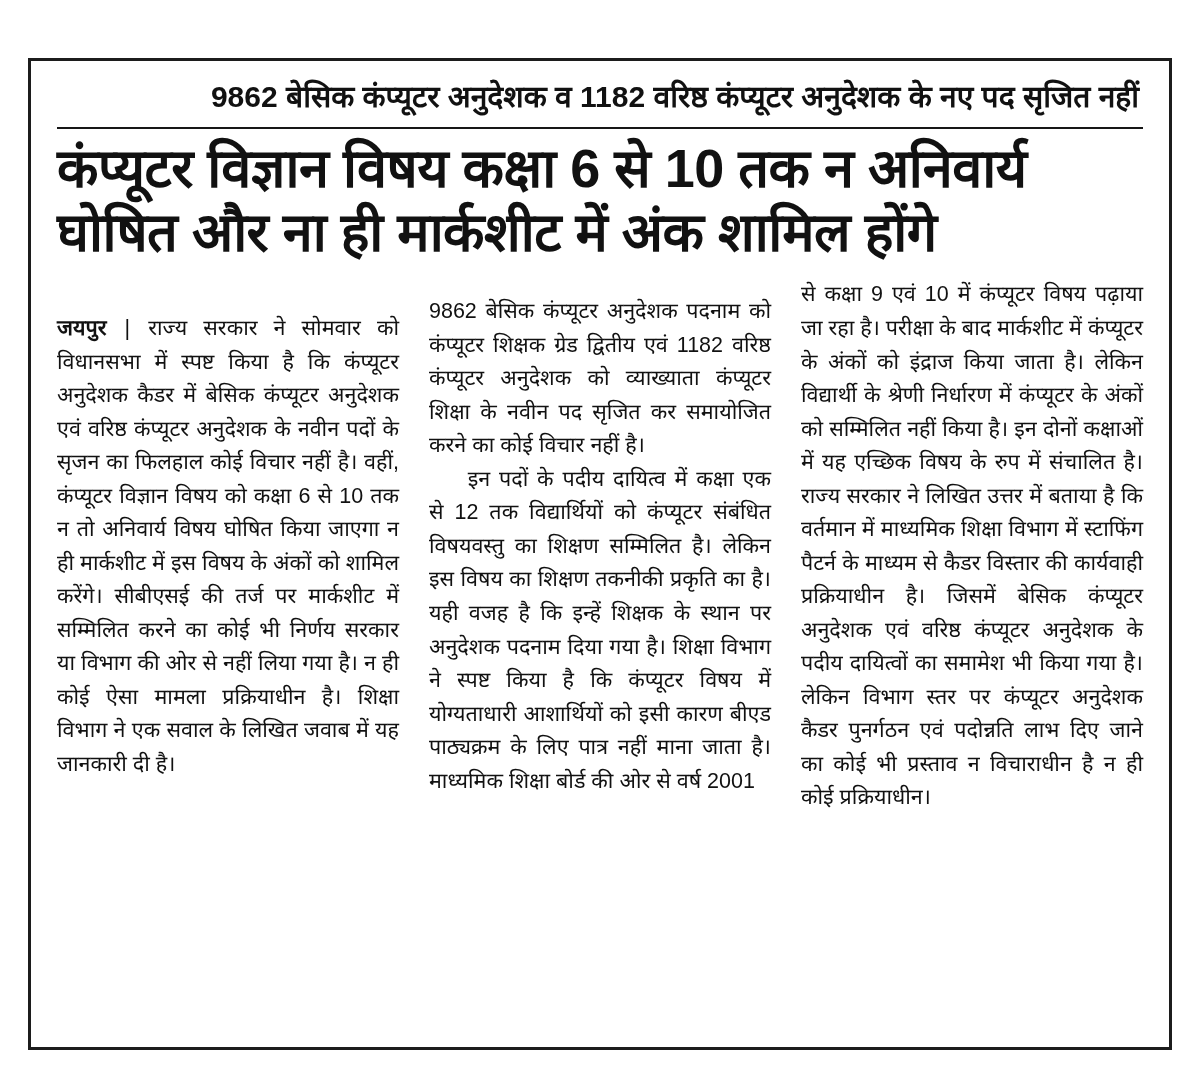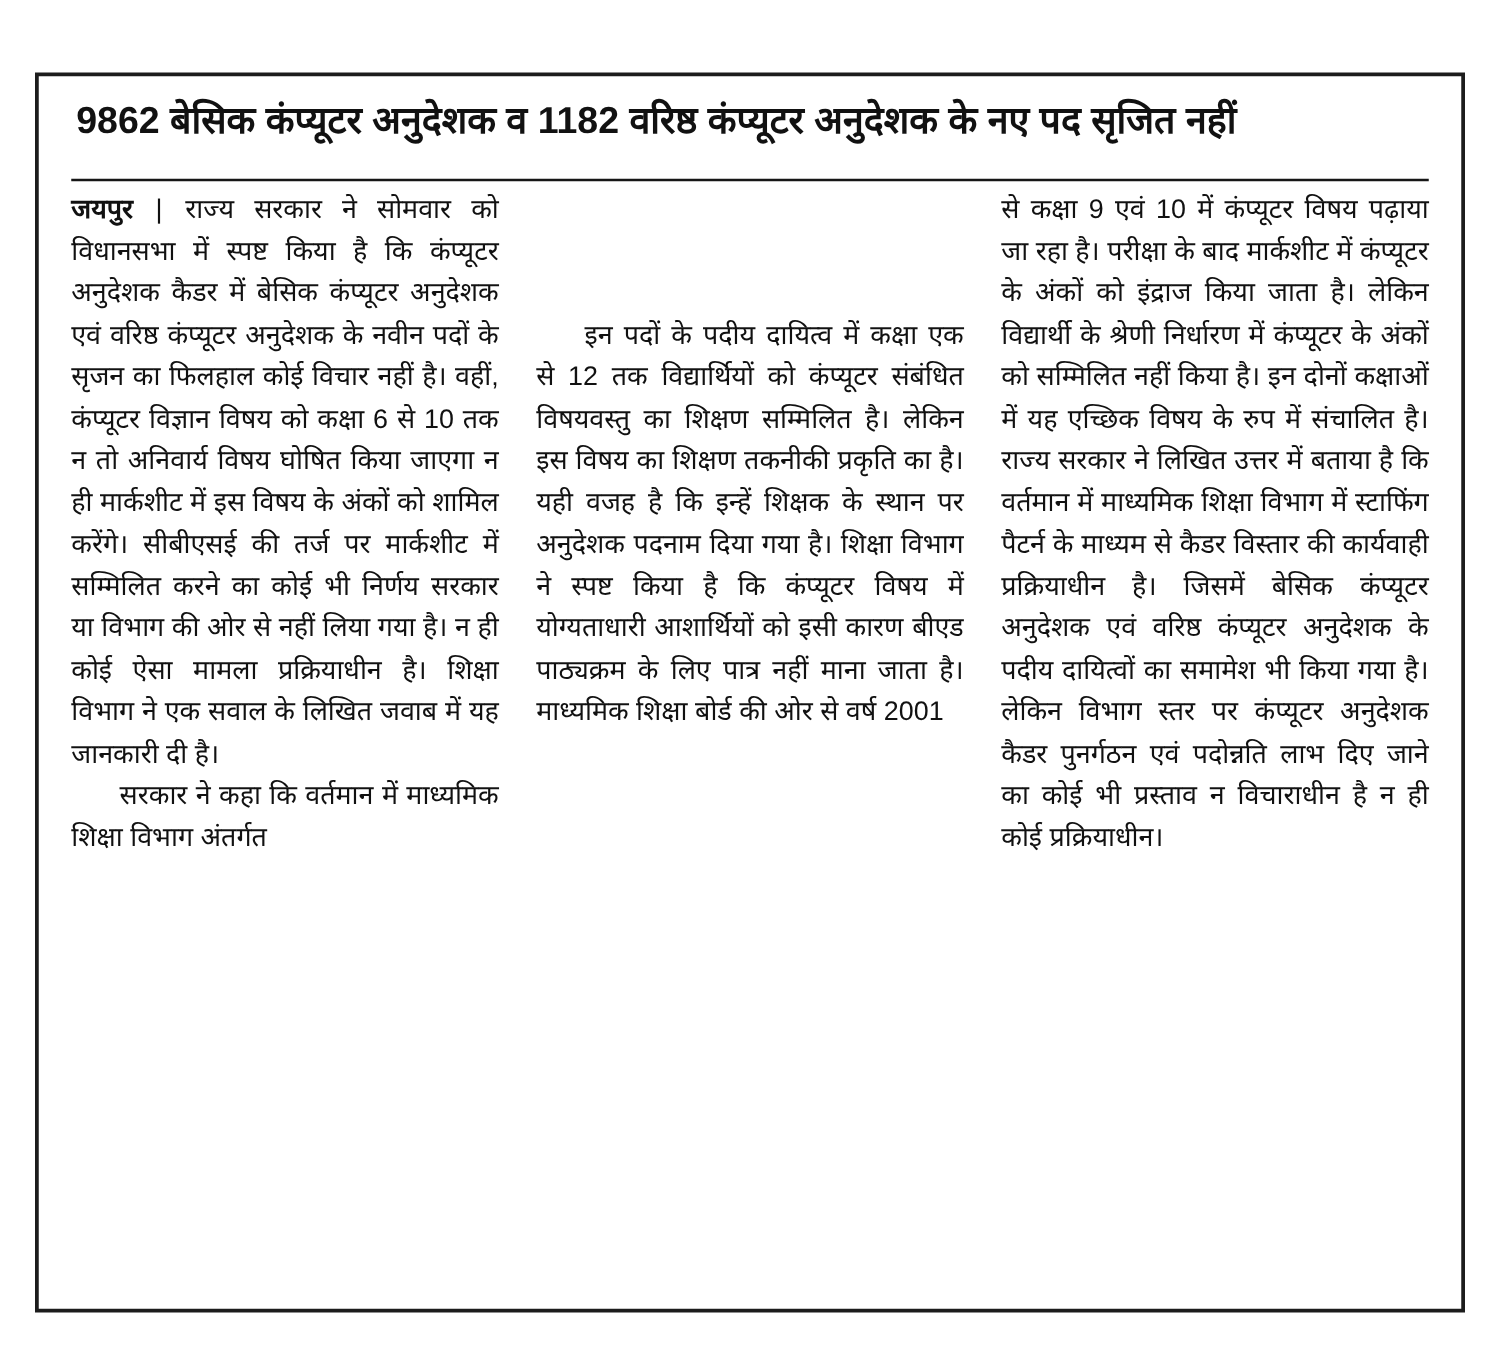--- a/index.html
+++ b/index.html
@@ -23,23 +23,23 @@
     top: 58px;
     bottom: 30px;
     border: 3px solid #1c1c1c;
     background: #ffffff;
     padding: 10px 26px 18px 26px;
     box-sizing: border-box;
   }
   .kicker {
     font-size: 30px;
     font-weight: 700;
-    text-align: left;
+    text-align: right;
     letter-spacing: 0px;
-    padding: 8px 4px 28px 4px;
+    padding: 8px 4px 12px 4px;
     line-height: 1.2;
   }
   .kicker-rule {
     border-top: 2px solid #161616;
     height: 0;
     margin: 0 0 6px 0;
   }
   .headline {
     font-size: 54px;
     font-weight: 800;
@@ -78,27 +78,28 @@
 </head>
 <body>
 
 <div class="page">
   <div class="clipping">
 
     <div class="kicker">9862 बेसिक कंप्यूटर अनुदेशक व 1182 वरिष्ठ कंप्यूटर अनुदेशक के नए पद सृजित नहीं</div>
 
     <div class="kicker-rule"></div>
 
+    <h1 class="headline">कंप्यूटर विज्ञान विषय कक्षा 6 से 10 तक न अनिवार्य घोषित और ना ही मार्कशीट में अंक शामिल होंगे</h1>
 
     <div class="article-body">
       <div class="column">
           <p class="para"><span class="dateline">जयपुर</span><span class="dateline-sep"> | </span>राज्य सरकार ने सोमवार को विधानसभा में स्पष्ट किया है कि कंप्यूटर अनुदेशक कैडर में बेसिक कंप्यूटर अनुदेशक एवं वरिष्ठ कंप्यूटर अनुदेशक के नवीन पदों के सृजन का फिलहाल कोई विचार नहीं है। वहीं, कंप्यूटर विज्ञान विषय को कक्षा 6 से 10 तक न तो अनिवार्य विषय घोषित किया जाएगा न ही मार्कशीट में इस विषय के अंकों को शामिल करेंगे। सीबीएसई की तर्ज पर मार्कशीट में सम्मिलित करने का कोई भी निर्णय सरकार या विभाग की ओर से नहीं लिया गया है। न ही कोई ऐसा मामला प्रक्रियाधीन है। शिक्षा विभाग ने एक सवाल के लिखित जवाब में यह जानकारी दी है।</p>
-          <p class="para indent">सरकार ने कहा कि वर्तमान में माध्यमिक शिक्षा विभाग अंतर्गत</p>
         </div>
       <div class="column">
+          <p class="para">9862 बेसिक कंप्यूटर अनुदेशक पदनाम को कंप्यूटर शिक्षक ग्रेड द्वितीय एवं 1182 वरिष्ठ कंप्यूटर अनुदेशक को व्याख्याता कंप्यूटर शिक्षा के नवीन पद सृजित कर समायोजित करने का कोई विचार नहीं है।</p>
           <p class="para indent">इन पदों के पदीय दायित्व में कक्षा एक से 12 तक विद्यार्थियों को कंप्यूटर संबंधित विषयवस्तु का शिक्षण सम्मिलित है। लेकिन इस विषय का शिक्षण तकनीकी प्रकृति का है। यही वजह है कि इन्हें शिक्षक के स्थान पर अनुदेशक पदनाम दिया गया है। शिक्षा विभाग ने स्पष्ट किया है कि कंप्यूटर विषय में योग्यताधारी आशार्थियों को इसी कारण बीएड पाठ्यक्रम के लिए पात्र नहीं माना जाता है। माध्यमिक शिक्षा बोर्ड की ओर से वर्ष 2001</p>
         </div>
       <div class="column">
           <p class="para">से कक्षा 9 एवं 10 में कंप्यूटर विषय पढ़ाया जा रहा है। परीक्षा के बाद मार्कशीट में कंप्यूटर के अंकों को इंद्राज किया जाता है। लेकिन विद्यार्थी के श्रेणी निर्धारण में कंप्यूटर के अंकों को सम्मिलित नहीं किया है। इन दोनों कक्षाओं में यह एच्छिक विषय के रुप में संचालित है। राज्य सरकार ने लिखित उत्तर में बताया है कि वर्तमान में माध्यमिक शिक्षा विभाग में स्टाफिंग पैटर्न के माध्यम से कैडर विस्तार की कार्यवाही प्रक्रियाधीन है। जिसमें बेसिक कंप्यूटर अनुदेशक एवं वरिष्ठ कंप्यूटर अनुदेशक के पदीय दायित्वों का समामेश भी किया गया है। लेकिन विभाग स्तर पर कंप्यूटर अनुदेशक कैडर पुनर्गठन एवं पदोन्नति लाभ दिए जाने का कोई भी प्रस्ताव न विचाराधीन है न ही कोई प्रक्रियाधीन।</p>
         </div>
     </div>
 
   </div>
 </div>
 

